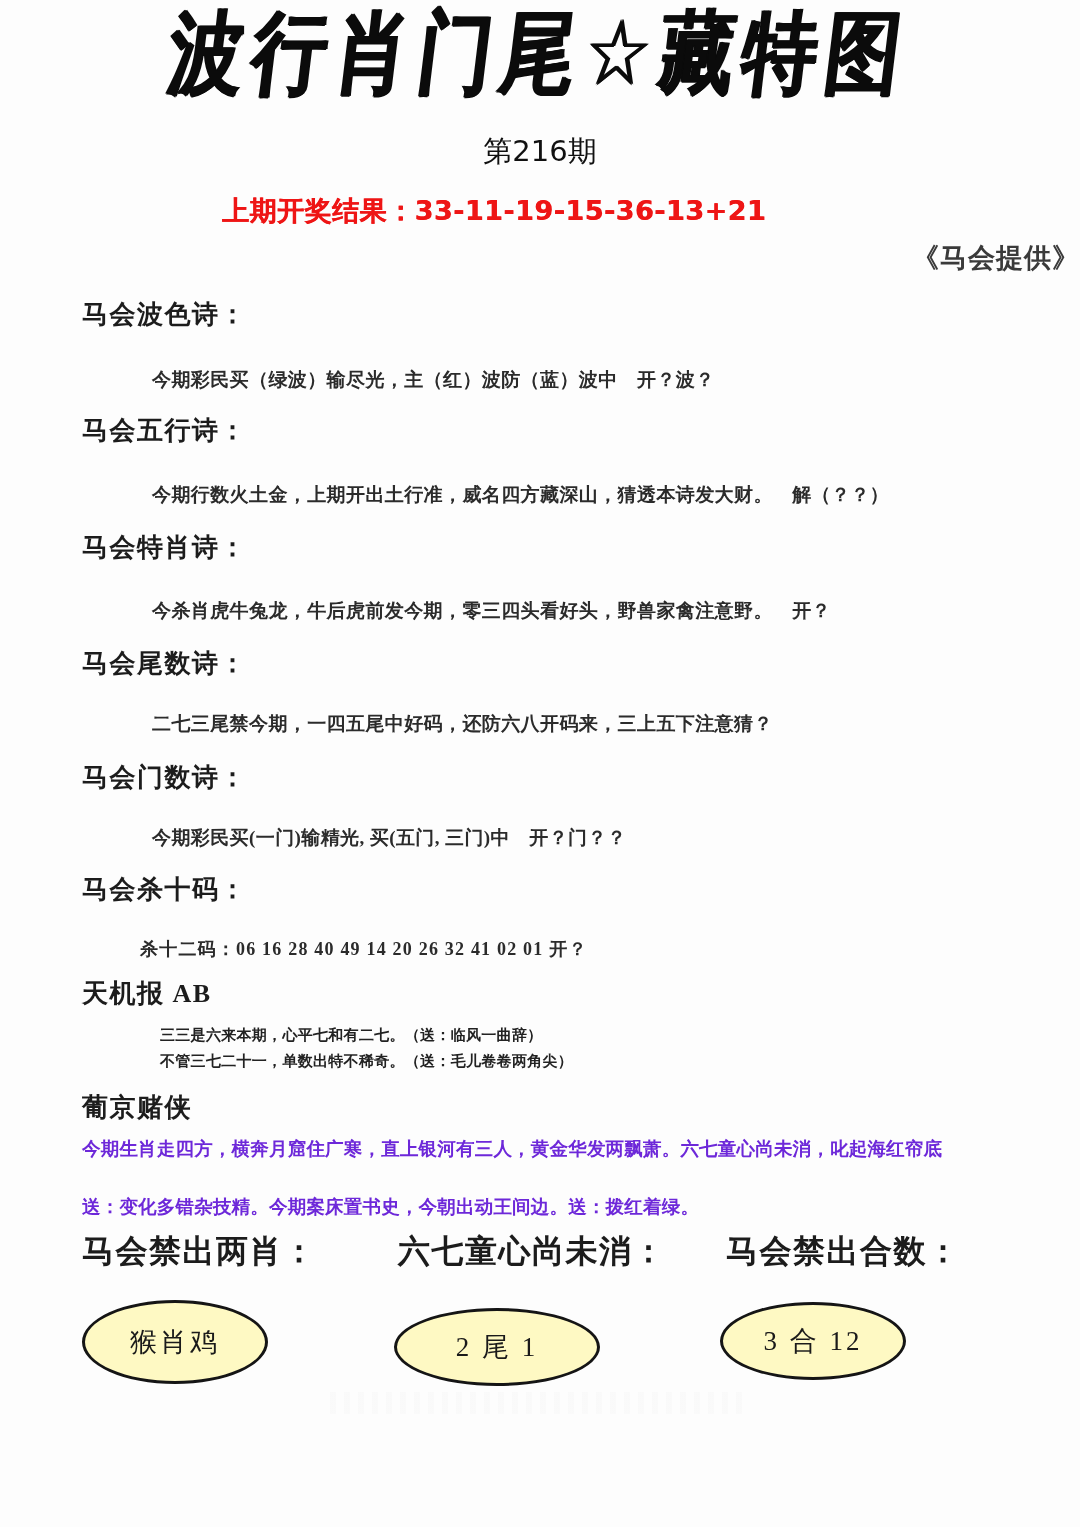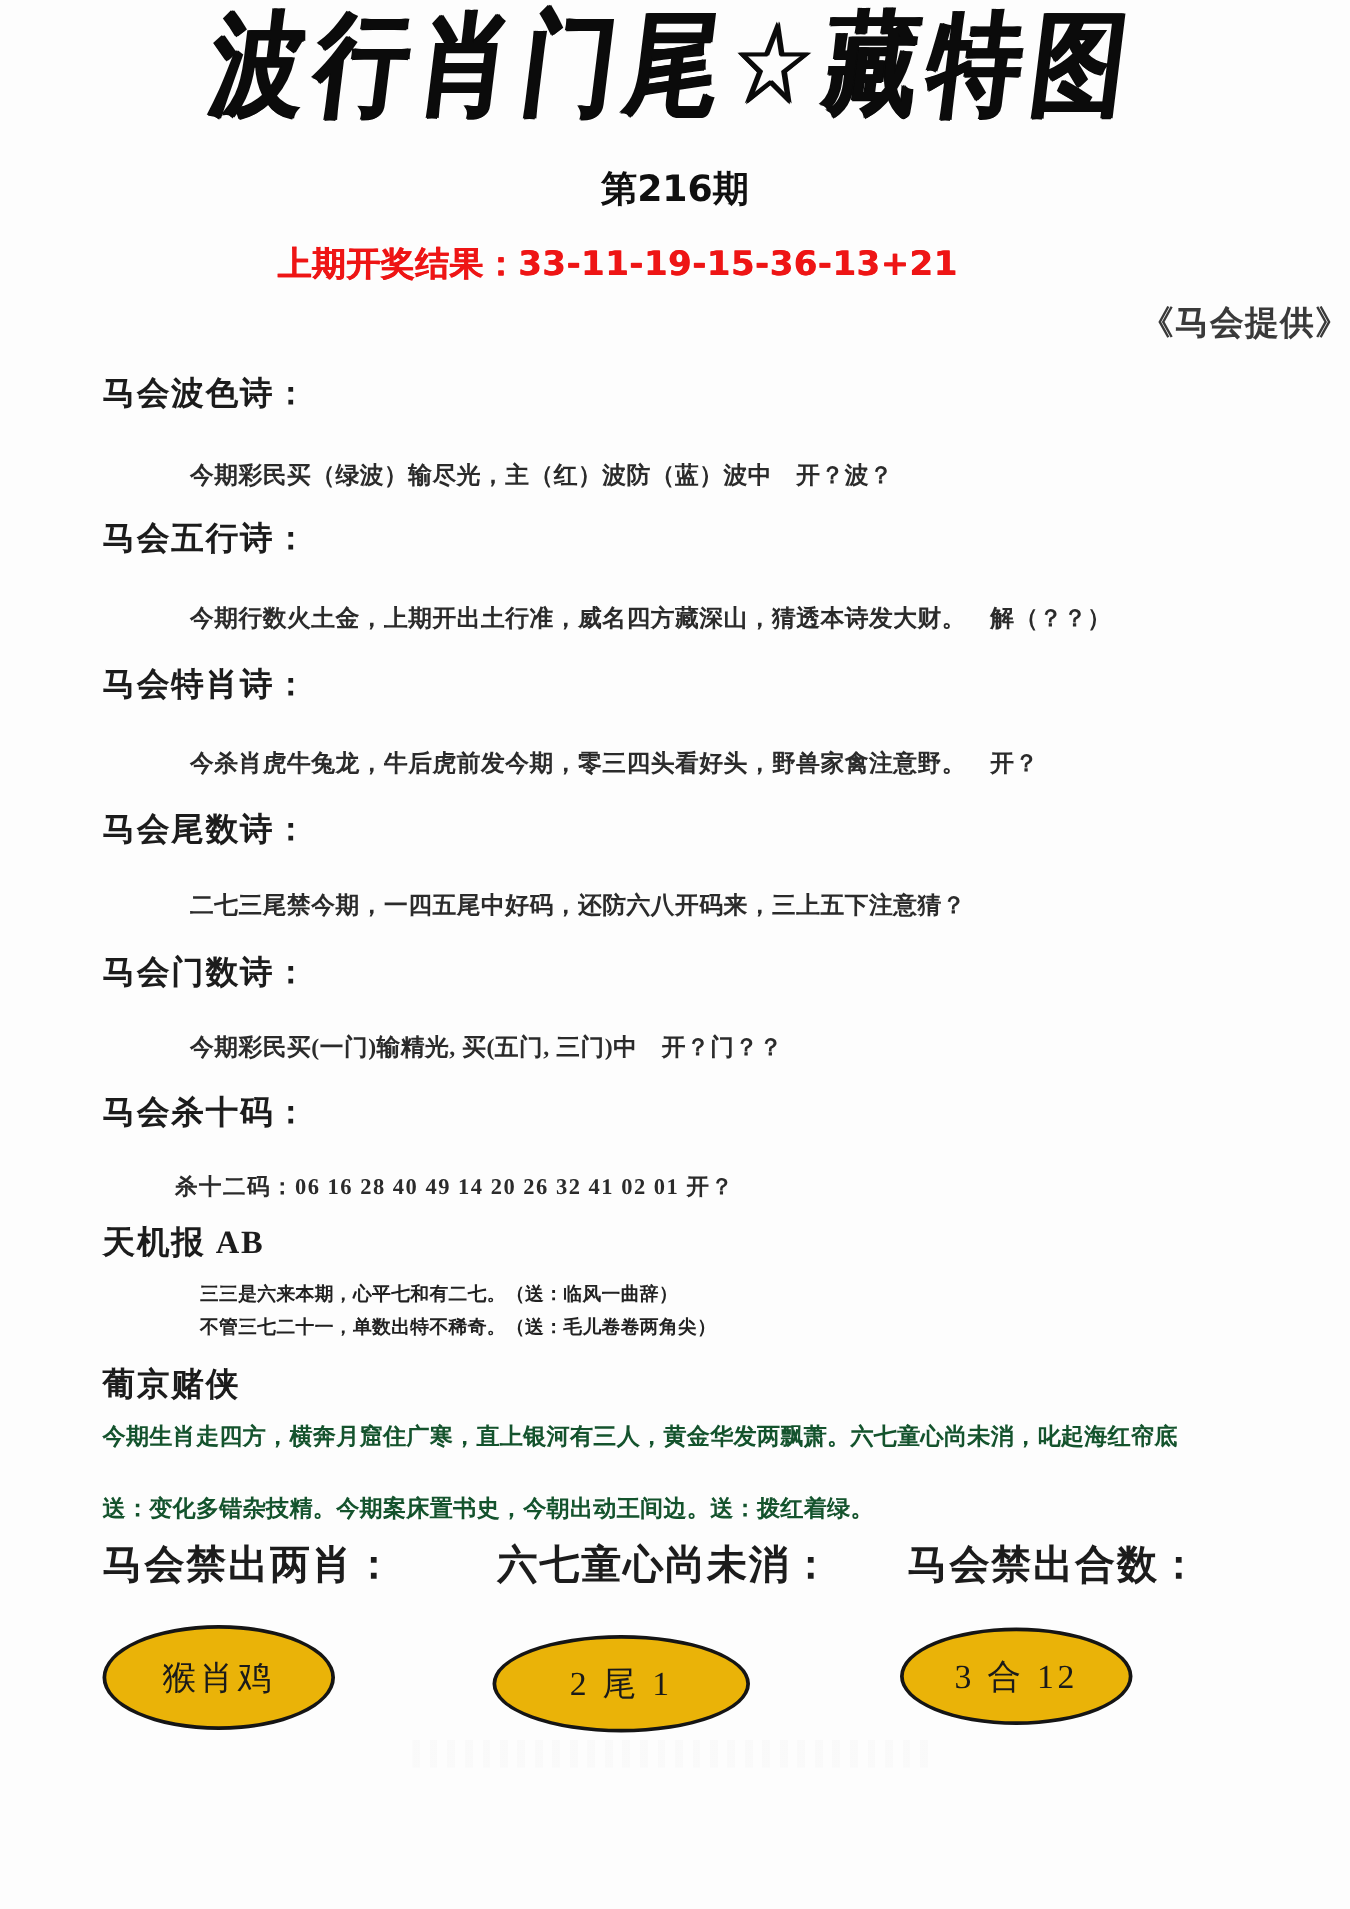--- a/index.html
+++ b/index.html
@@ -43,21 +43,21 @@
   }
 
   .issue-line {
     position: absolute;
     left: 0;
     top: 132px;
     width: 1080px;
     text-align: center;
     font-family: "DejaVu Sans", sans-serif;
     font-size: 29px;
-    font-weight: bold;
+    font-weight: normal;
     color: #101010;
     letter-spacing: 0px;
   }
 
   .draw-line {
     position: absolute;
     left: 0;
     top: 193px;
     width: 988px;
     text-align: center;
@@ -129,21 +129,21 @@
     font-size: 26px;
     font-weight: bold;
     color: #1c1c1c;
     letter-spacing: 1.5px;
   }
   .pujing-line {
     position: absolute;
     left: 82px;
     font-size: 18.5px;
     font-weight: bold;
-    color: #14532d;
+    color: #6d28d9;
     letter-spacing: 0.2px;
     white-space: nowrap;
   }
 
   
   .ban-head {
     position: absolute;
     top: 1230px;
     font-size: 32px;
     font-weight: bold;
@@ -158,21 +158,21 @@
   .oval {
     position: absolute;
     border: 3px solid #151515;
     border-radius: 50%;
     display: flex;
     align-items: center;
     justify-content: center;
     font-size: 27px;
     color: #1a1a1a;
     letter-spacing: 3px;
-    background: #eab308;
+    background: #fef9c3;
   }
   .oval.o1 { left: 82px;  top: 1300px; width: 180px; height: 78px; }
   .oval.o2 { left: 394px; top: 1308px; width: 200px; height: 72px; }
   .oval.o3 { left: 720px; top: 1302px; width: 180px; height: 72px; }
 
   .watermark {
     position: absolute;
     left: 330px;
     top: 1392px;
     width: 420px;

